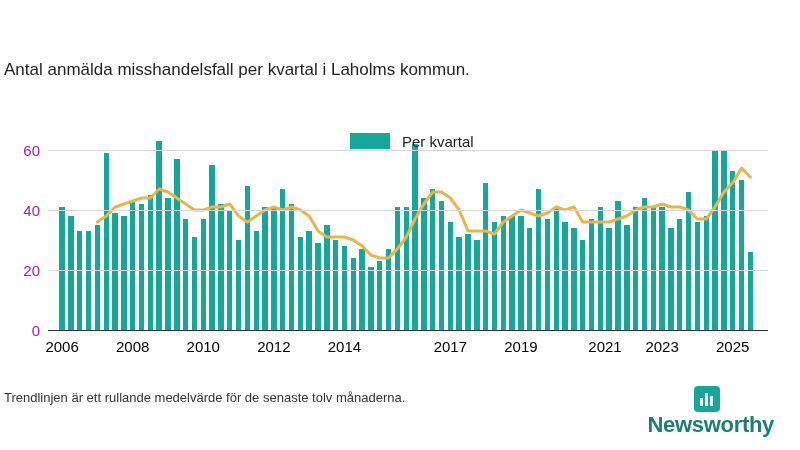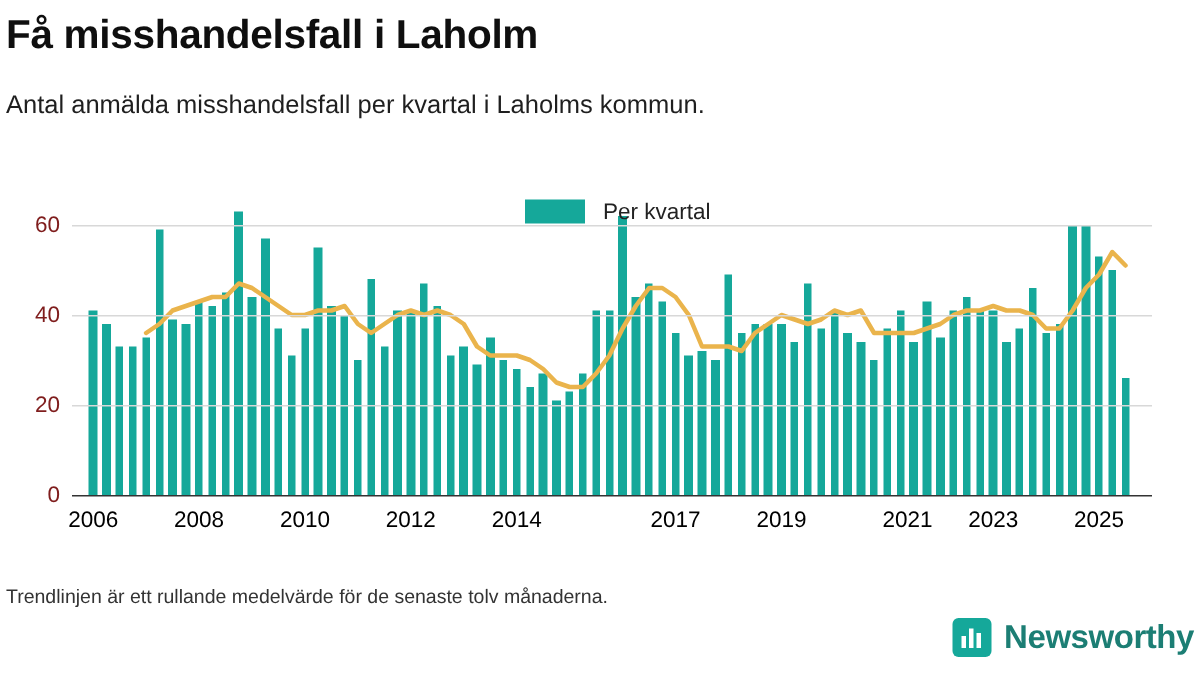--- a/index.html
+++ b/index.html
@@ -66,21 +66,21 @@
     width: 720px;
     height: 1px;
     background: #333333;
   }
   .ytick {
     position: absolute;
     right: 100%;
     margin-right: 8px;
     transform: translateY(-50%);
     font-size: 15px;
-    color: #7f1d1d;
+    color: #a21caf;
     white-space: nowrap;
   }
   .xtick {
     position: absolute;
     top: 100%;
     margin-top: 8px;
     transform: translateX(-50%);
     font-size: 15px;
     color: #000000;
     white-space: nowrap;
@@ -125,24 +125,25 @@
   }
   .note {
     position: absolute;
     left: 4px;
     top: 390px;
     font-size: 13px;
     color: #333333;
   }
   .brand {
     position: absolute;
-    right: 4px;
+    right: 26px;
     bottom: 12px;
     display: flex;
-    align-items: flex-end;
+    align-items: center;
+    flex-direction: column;
   }
   .brand-mark {
     width: 26px;
     height: 26px;
     background: #15a89a;
     border-radius: 4px;
     margin-right: 8px;
     position: relative;
   }
   .brand-mark i {
@@ -160,21 +161,20 @@
     font-weight: bold;
     color: #1c7e74;
     letter-spacing: -0.3px;
   }
 </style>
 </head>
 <body>
 
 <div class="page">
 
-  <div class="title">Få misshandelsfall i Laholm</div>
   <div class="subtitle">Antal anmälda misshandelsfall per kvartal i Laholms kommun.</div>
 
   <div class="chart-area">
     <div class="plot" id="plot">
       <div class="bars" id="bars">
           <div class="bar" style="left: 11.3824px; width: 5.47059px; height: 123px; background: rgb(21, 168, 154);"></div>
           <div class="bar" style="left: 20.2059px; width: 5.47059px; height: 114px; background: rgb(21, 168, 154);"></div>
           <div class="bar" style="left: 29.0294px; width: 5.47059px; height: 99px; background: rgb(21, 168, 154);"></div>
           <div class="bar" style="left: 37.8529px; width: 5.47059px; height: 99px; background: rgb(21, 168, 154);"></div>
           <div class="bar" style="left: 46.6765px; width: 5.47059px; height: 105px; background: rgb(21, 168, 154);"></div>

